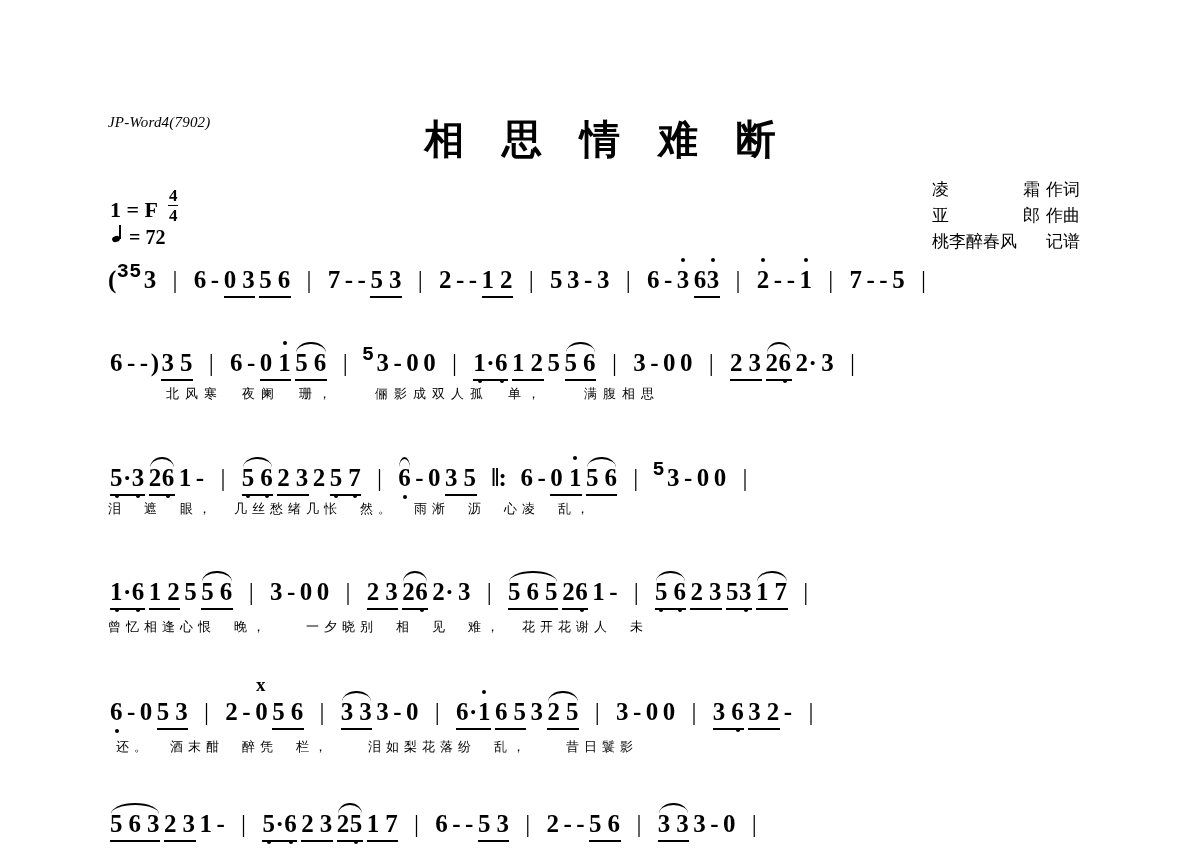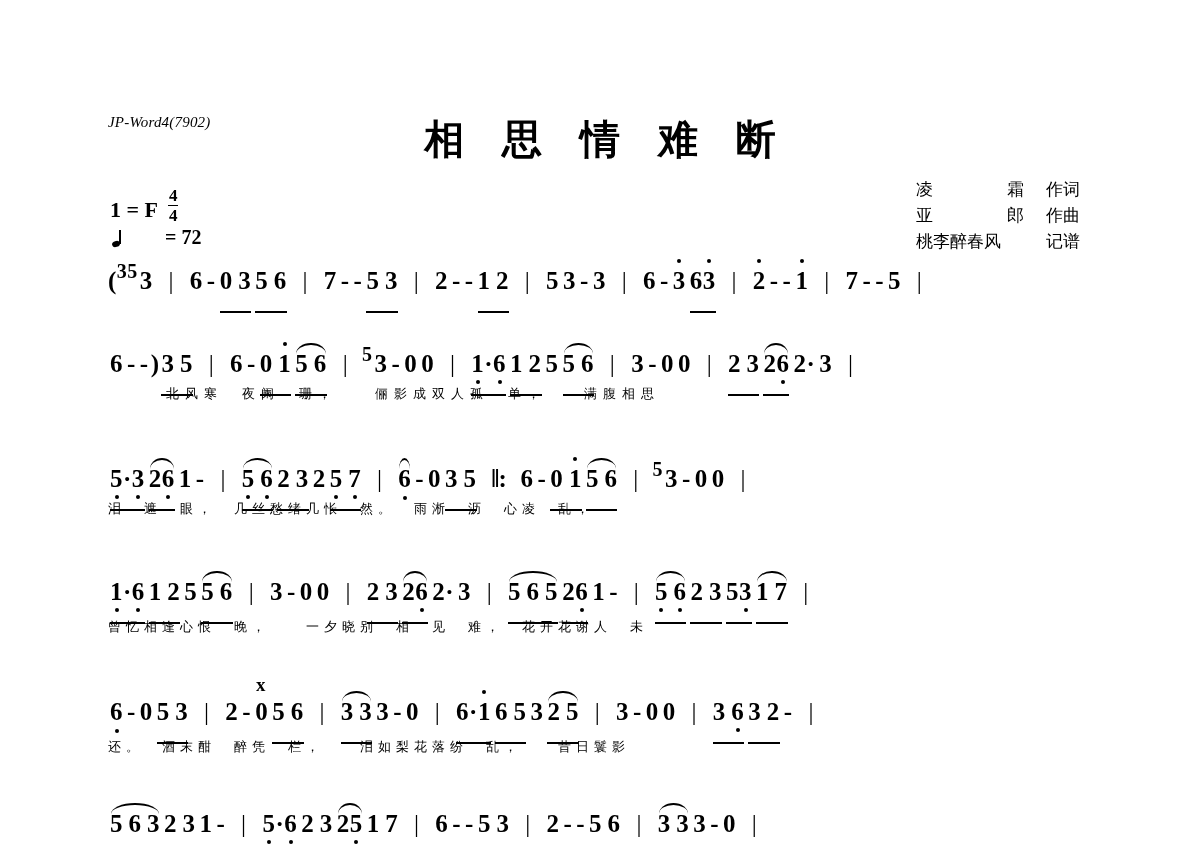--- a/index.html
+++ b/index.html
@@ -78,21 +78,21 @@
     text-align: left;
     letter-spacing: 0;
   }
   .credits .who.spread {
     display: inline-flex;
     justify-content: space-between;
     min-width: 108px;
   }
   .credits .role {
     display: inline-block;
-    margin-left: 22px;
+    margin-left: 6px;
   }
 
   
   .keysig {
     position: absolute;
     left: 110px;
     top: 186px;
     font-family: "Liberation Serif", serif;
     font-size: 22px;
     font-weight: bold;
@@ -122,22 +122,21 @@
   }
 
   .tempo {
     position: absolute;
     left: 112px;
     top: 226px;
     font-family: "Liberation Serif", serif;
     font-size: 20px;
     font-weight: bold;
     display: flex;
-    align-items: flex-end;
-    gap: 36px;
+    align-items: flex-start;
   }
   .tempo .notehead {
     position: relative;
     display: inline-block;
     width: 14px;
     height: 18px;
     margin-right: 3px;
   }
   .tempo .notehead::before {
     content: "";
@@ -182,21 +181,21 @@
     height: 30px;
   }
   .notes .g {
     display: inline-block;
     position: relative;
     margin: 0 2px;
   }
   
   .beam {
     border-bottom: 2.2px solid #000;
-    padding-bottom: 16px;
+    padding-bottom: 2px;
   }
   
   .slur {
     position: relative;
     display: inline-block;
   }
   .slur::before {
     content: "";
     position: absolute;
     left: 1px;
@@ -243,20 +242,21 @@
   .repeat {
     display: inline-block;
     margin: 0 6px;
     letter-spacing: -1px;
   }
   .grace {
     font-size: 13px;
     vertical-align: super;
     position: relative;
     top: -2px;
+    font-family: Liberation Mono, monospace;
   }
   .seg {
     font-size: 20px;
   }
   .paren {
     font-weight: bold;
   }
   .segno {
     position: absolute;
     font-size: 19px;
@@ -388,21 +388,21 @@
       <span class="bar">|</span>
       <span class="g beam slur">3 3</span><span class="g">3</span><span class="g">-</span><span class="g">0</span>
       <span class="bar">|</span>
       <span class="g beam">6·<span class="dotup">1</span></span><span class="g beam">6 5</span><span class="g">3</span><span class="g beam slur">2 5</span>
       <span class="bar">|</span>
       <span class="g">3</span><span class="g">-</span><span class="g">0</span><span class="g">0</span>
       <span class="bar">|</span>
       <span class="g beam">3 <span class="dotdn">6</span></span><span class="g beam">3 2</span><span class="g">-</span>
       <span class="bar">|</span>
     </div>
-    <div class="lyrics" style="letter-spacing:5px;">还。　酒末酣　醉凭　栏，　　泪如梨花落纷　乱，　　昔日鬟影</div>
+    <div class="lyrics" style="letter-spacing:5px;margin-left:8px;">还。　酒末酣　醉凭　栏，　　泪如梨花落纷　乱，　　昔日鬟影</div>
   </div>
 
   <div class="system" style="top:810px;">
     <div class="notes">
       <span class="g beam slur">5 6 3</span><span class="g beam">2 3</span><span class="g">1</span><span class="g">-</span>
       <span class="bar">|</span>
       <span class="g beam"><span class="dotdn">5</span>·<span class="dotdn">6</span></span><span class="g beam">2 3</span><span class="g beam slur">2<span class="dotdn">5</span></span><span class="g beam">1 7</span>
       <span class="bar">|</span>
       <span class="g">6</span><span class="g">-</span><span class="g">-</span><span class="g beam">5 3</span>
       <span class="bar">|</span>

